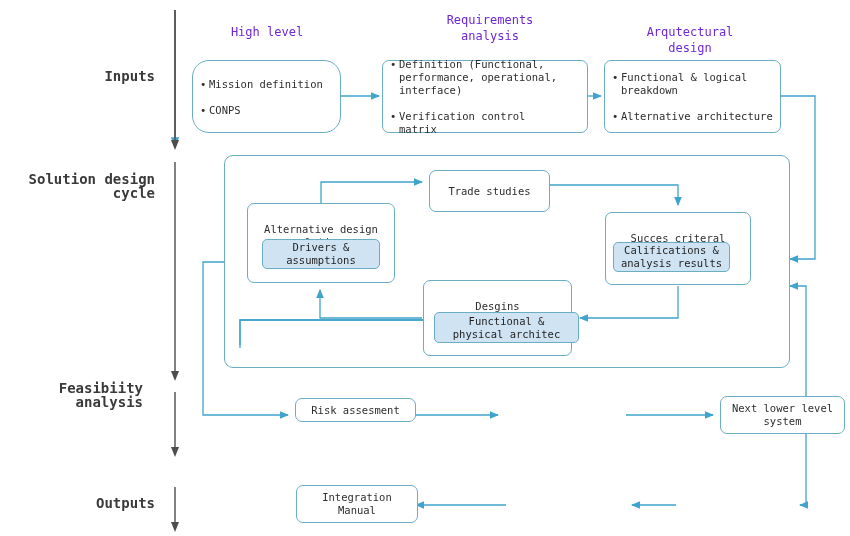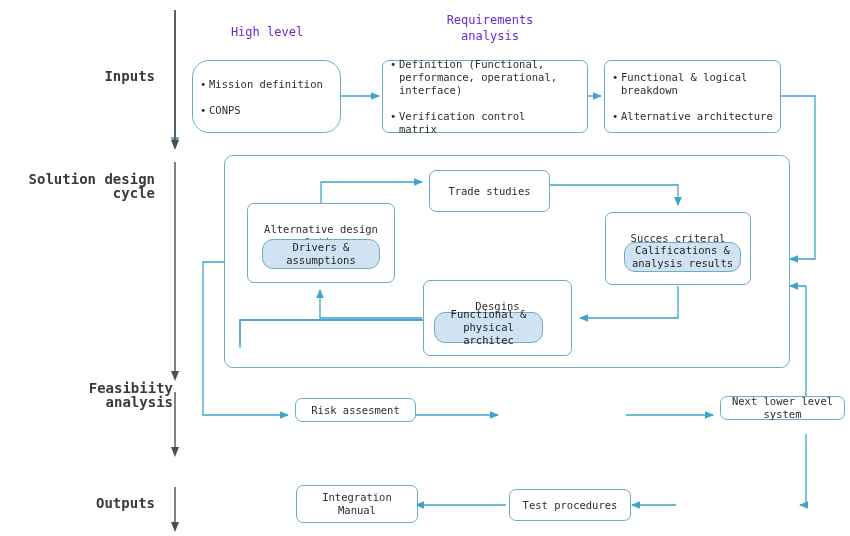--- a/index.html
+++ b/index.html
@@ -101,21 +101,21 @@
     margin-top: 6px;
     font-size: 10.5px;
     line-height: 13px;
     color: #2d2d2d;
     white-space: pre-line;
   }
   .sub-node {
     position: absolute;
     box-sizing: border-box;
     border: 1.3px solid #6aaec4;
-    border-radius: 11px;
+    border-radius: 5px;
     background: #cfe3f3;
     font-family: "DejaVu Sans Mono", "Liberation Mono", monospace;
     font-size: 10.5px;
     color: #1f1f1f;
     line-height: 13px;
     display: flex;
     align-items: center;
     justify-content: center;
     text-align: center;
     white-space: pre-line;
@@ -178,27 +178,29 @@
 
       <path d="M676,505 L632,505" marker-end="url(#ah)"></path>
 
       <path d="M506,505 L416,505" marker-end="url(#ah)"></path>
     </g>
   </svg>
 
   <div class="phase-label" style="left:30px; top:69px; width:125px;">Inputs</div>
   <div class="phase-label" style="left:10px; top:172px; width:145px;">Solution design
 cycle</div>
-  <div class="phase-label" style="left:48px; top:381px; width:125px;">Feasibiity
+  <div class="phase-label" style="left:18px; top:381px; width:125px;">Feasibiity
 analysis</div>
   <div class="phase-label" style="left:30px; top:496px; width:125px;">Outputs</div>
 
   <div class="col-title" style="left:192px; top:24px; width:150px;">High level</div>
   <div class="col-title" style="left:390px; top:12px; width:200px;">Requirements
 analysis</div>
+  <div class="col-title" style="left:600px; top:24px; width:180px;">Arqutectural
+design</div>
 
   <div class="node bullets" style="left:192px; top:60px; width:149px; height:73px;border-radius:17px;">
     <div class="bullet-wrap">
       <span class="bullet-line">Mission definition</span>
       <span class="bullet-line">CONPS</span>
     </div>
   </div>
 
   <div class="node bullets" style="left:382px; top:60px; width:206px; height:73px;">
     <div class="bullet-wrap">
@@ -225,35 +227,34 @@
   <div class="node titled" style="left:247px; top:203px; width:148px; height:80px;">
     <span class="node-title">Alternative design
 solutions</span>
   </div>
   <div class="sub-node" style="left:262px; top:239px; width:118px; height:30px;">Drivers &amp;
 assumptions</div>
 
   <div class="node titled" style="left:605px; top:212px; width:146px; height:73px;">
     <span class="node-title">Succes criteral</span>
   </div>
-  <div class="sub-node" style="left:613px; top:242px; width:117px; height:30px;margin-left:11px;">Califications &amp;
+  <div class="sub-node" style="left:613px; top:242px; width:117px; height:30px;">Califications &amp;
 analysis results</div>
 
   <div class="node titled" style="left:423px; top:280px; width:149px; height:76px;">
     <span class="node-title">Desgins
 justifications</span>
   </div>
-  <div class="sub-node" style="left:434px; top:312px; width:109px; height:31px;">Functional &amp;
+  <div class="sub-node" style="left:434px; top:312px; width:145px; height:31px;">Functional &amp;
 physical architec</div>
 
   <div class="node" style="left:295px; top:398px; width:121px; height:24px;">Risk assesment</div>
 
 
-  <div class="node" style="left:720px; top:396px; width:125px; height:24px;">Next lower level
+  <div class="node" style="left:720px; top:396px; width:125px; height:38px;">Next lower level
 system</div>
 
   <div class="node" style="left:296px; top:485px; width:122px; height:38px;">Integration
 Manual</div>
 
-  <div class="node" style="left:509px; top:489px; width:122px; height:32px;">Test procedures</div>
 
 
 </div>
 
 </body></html>

